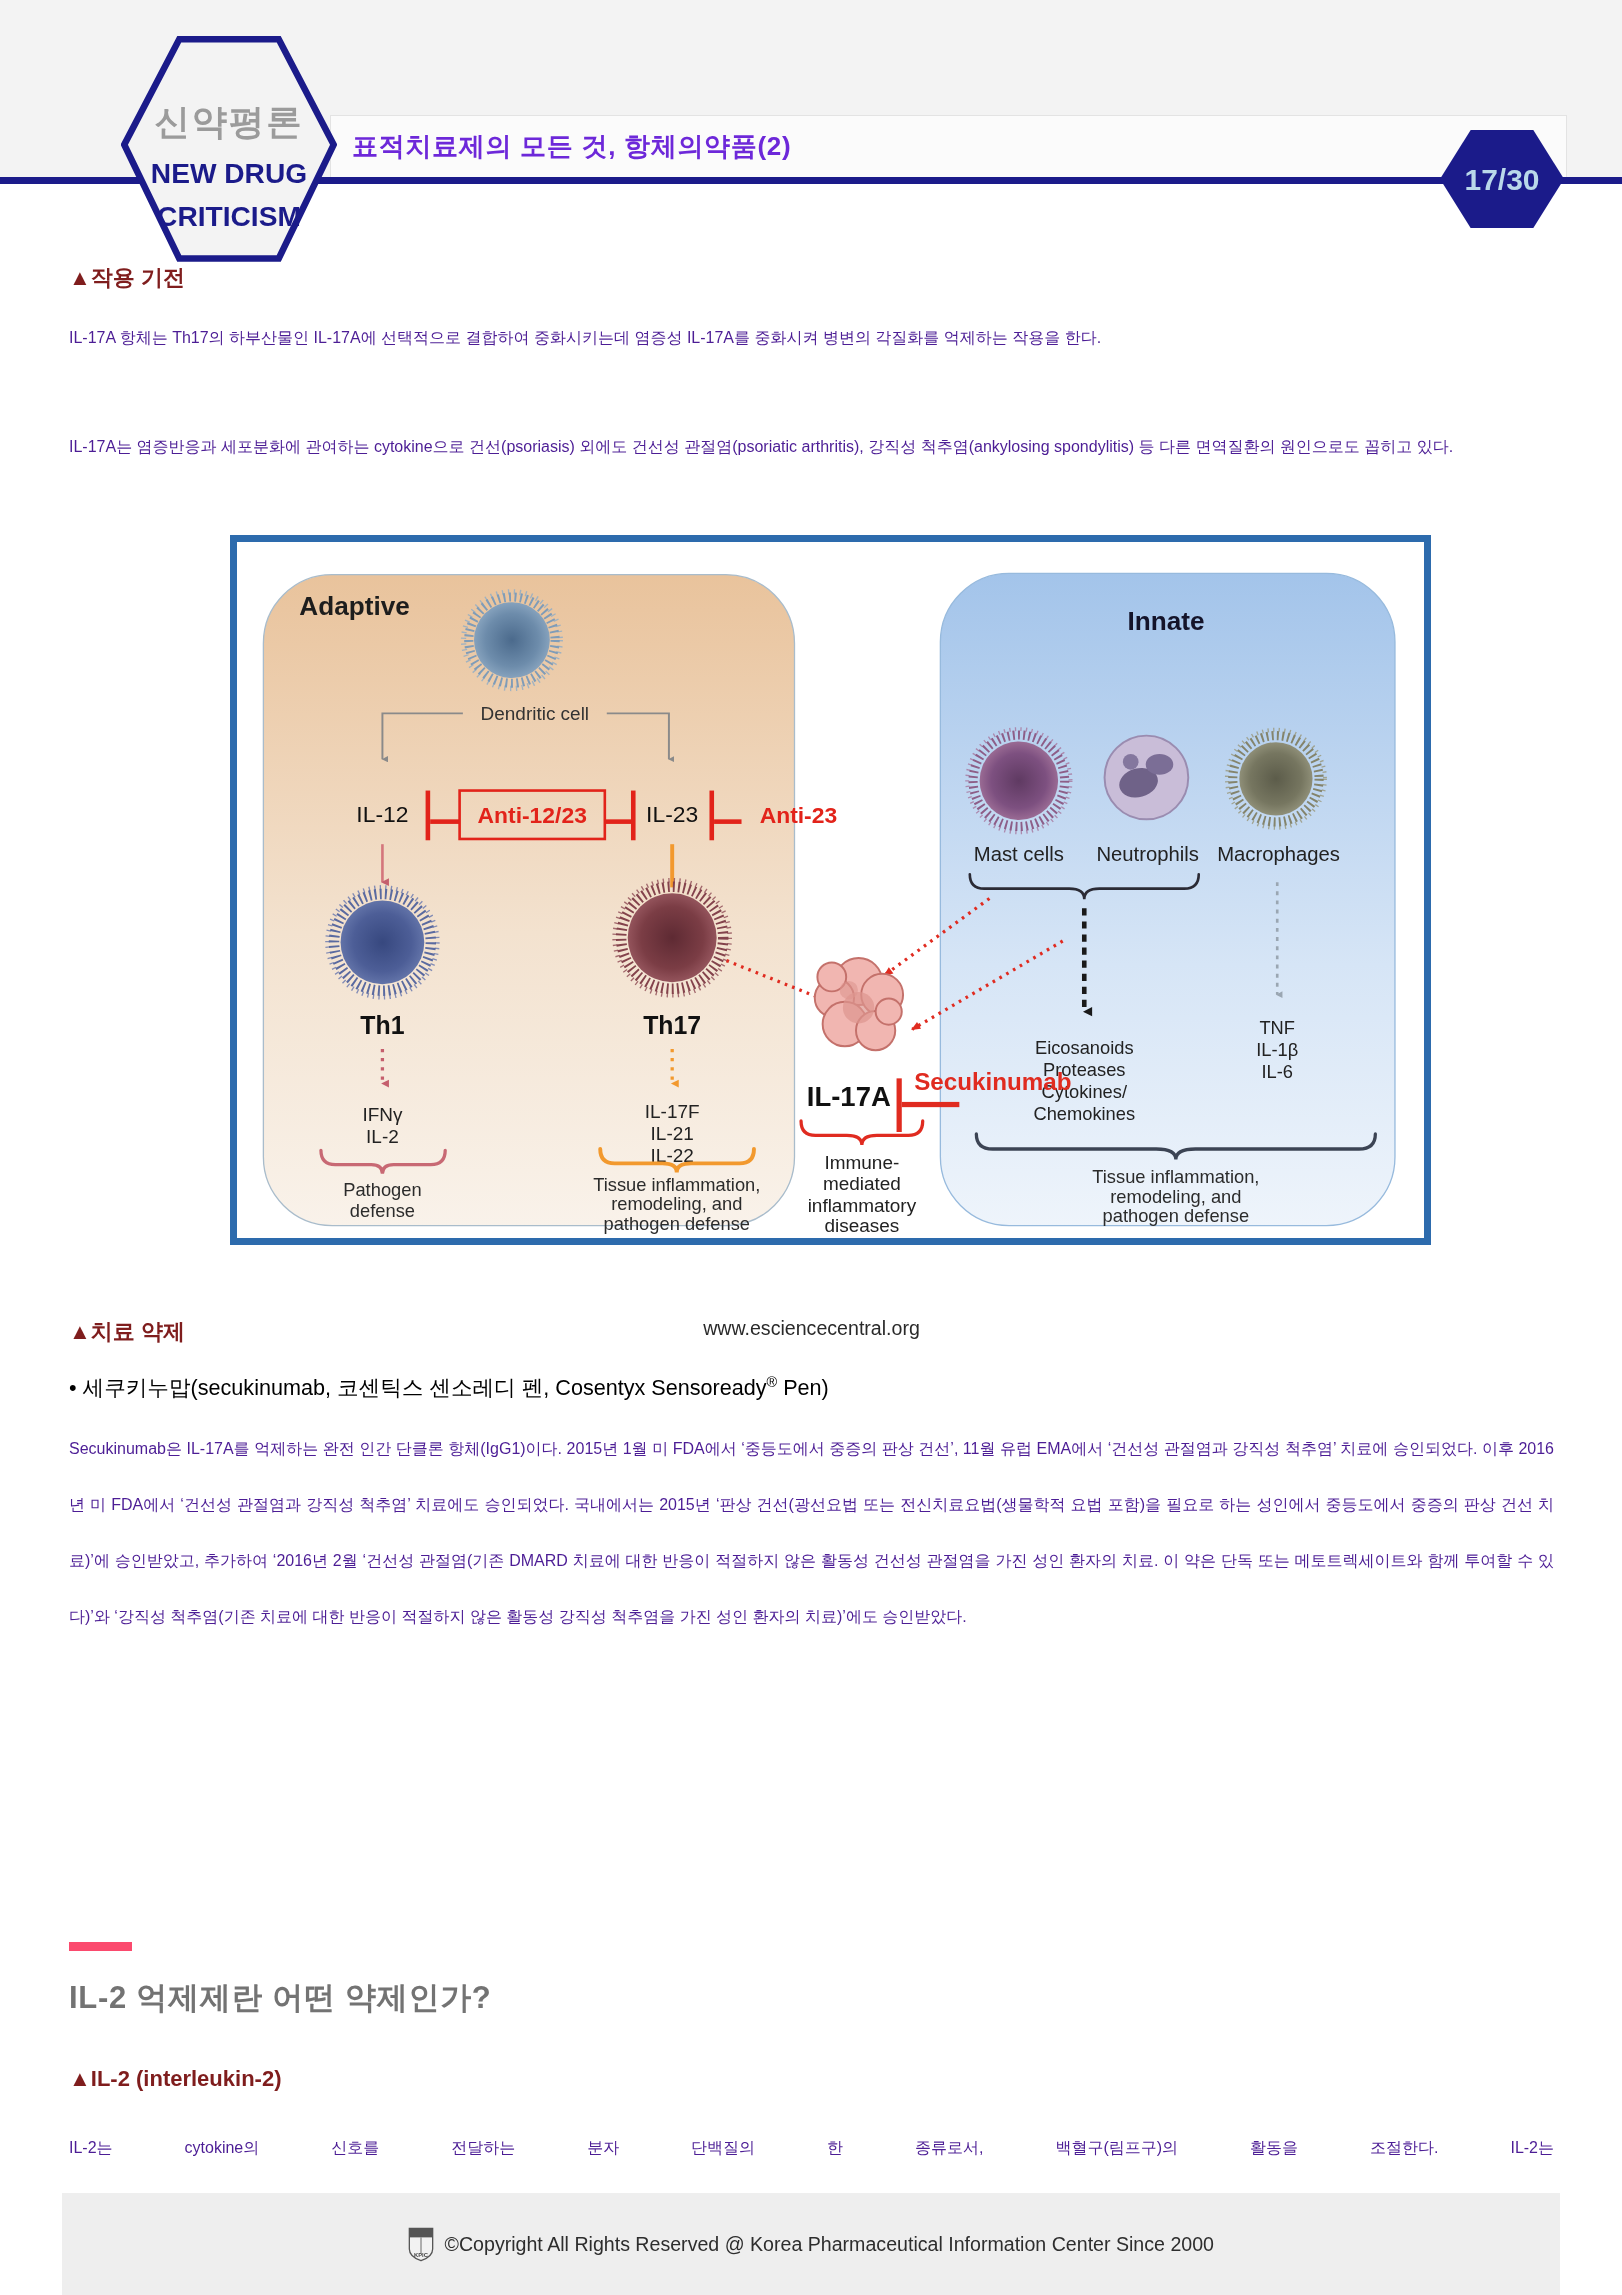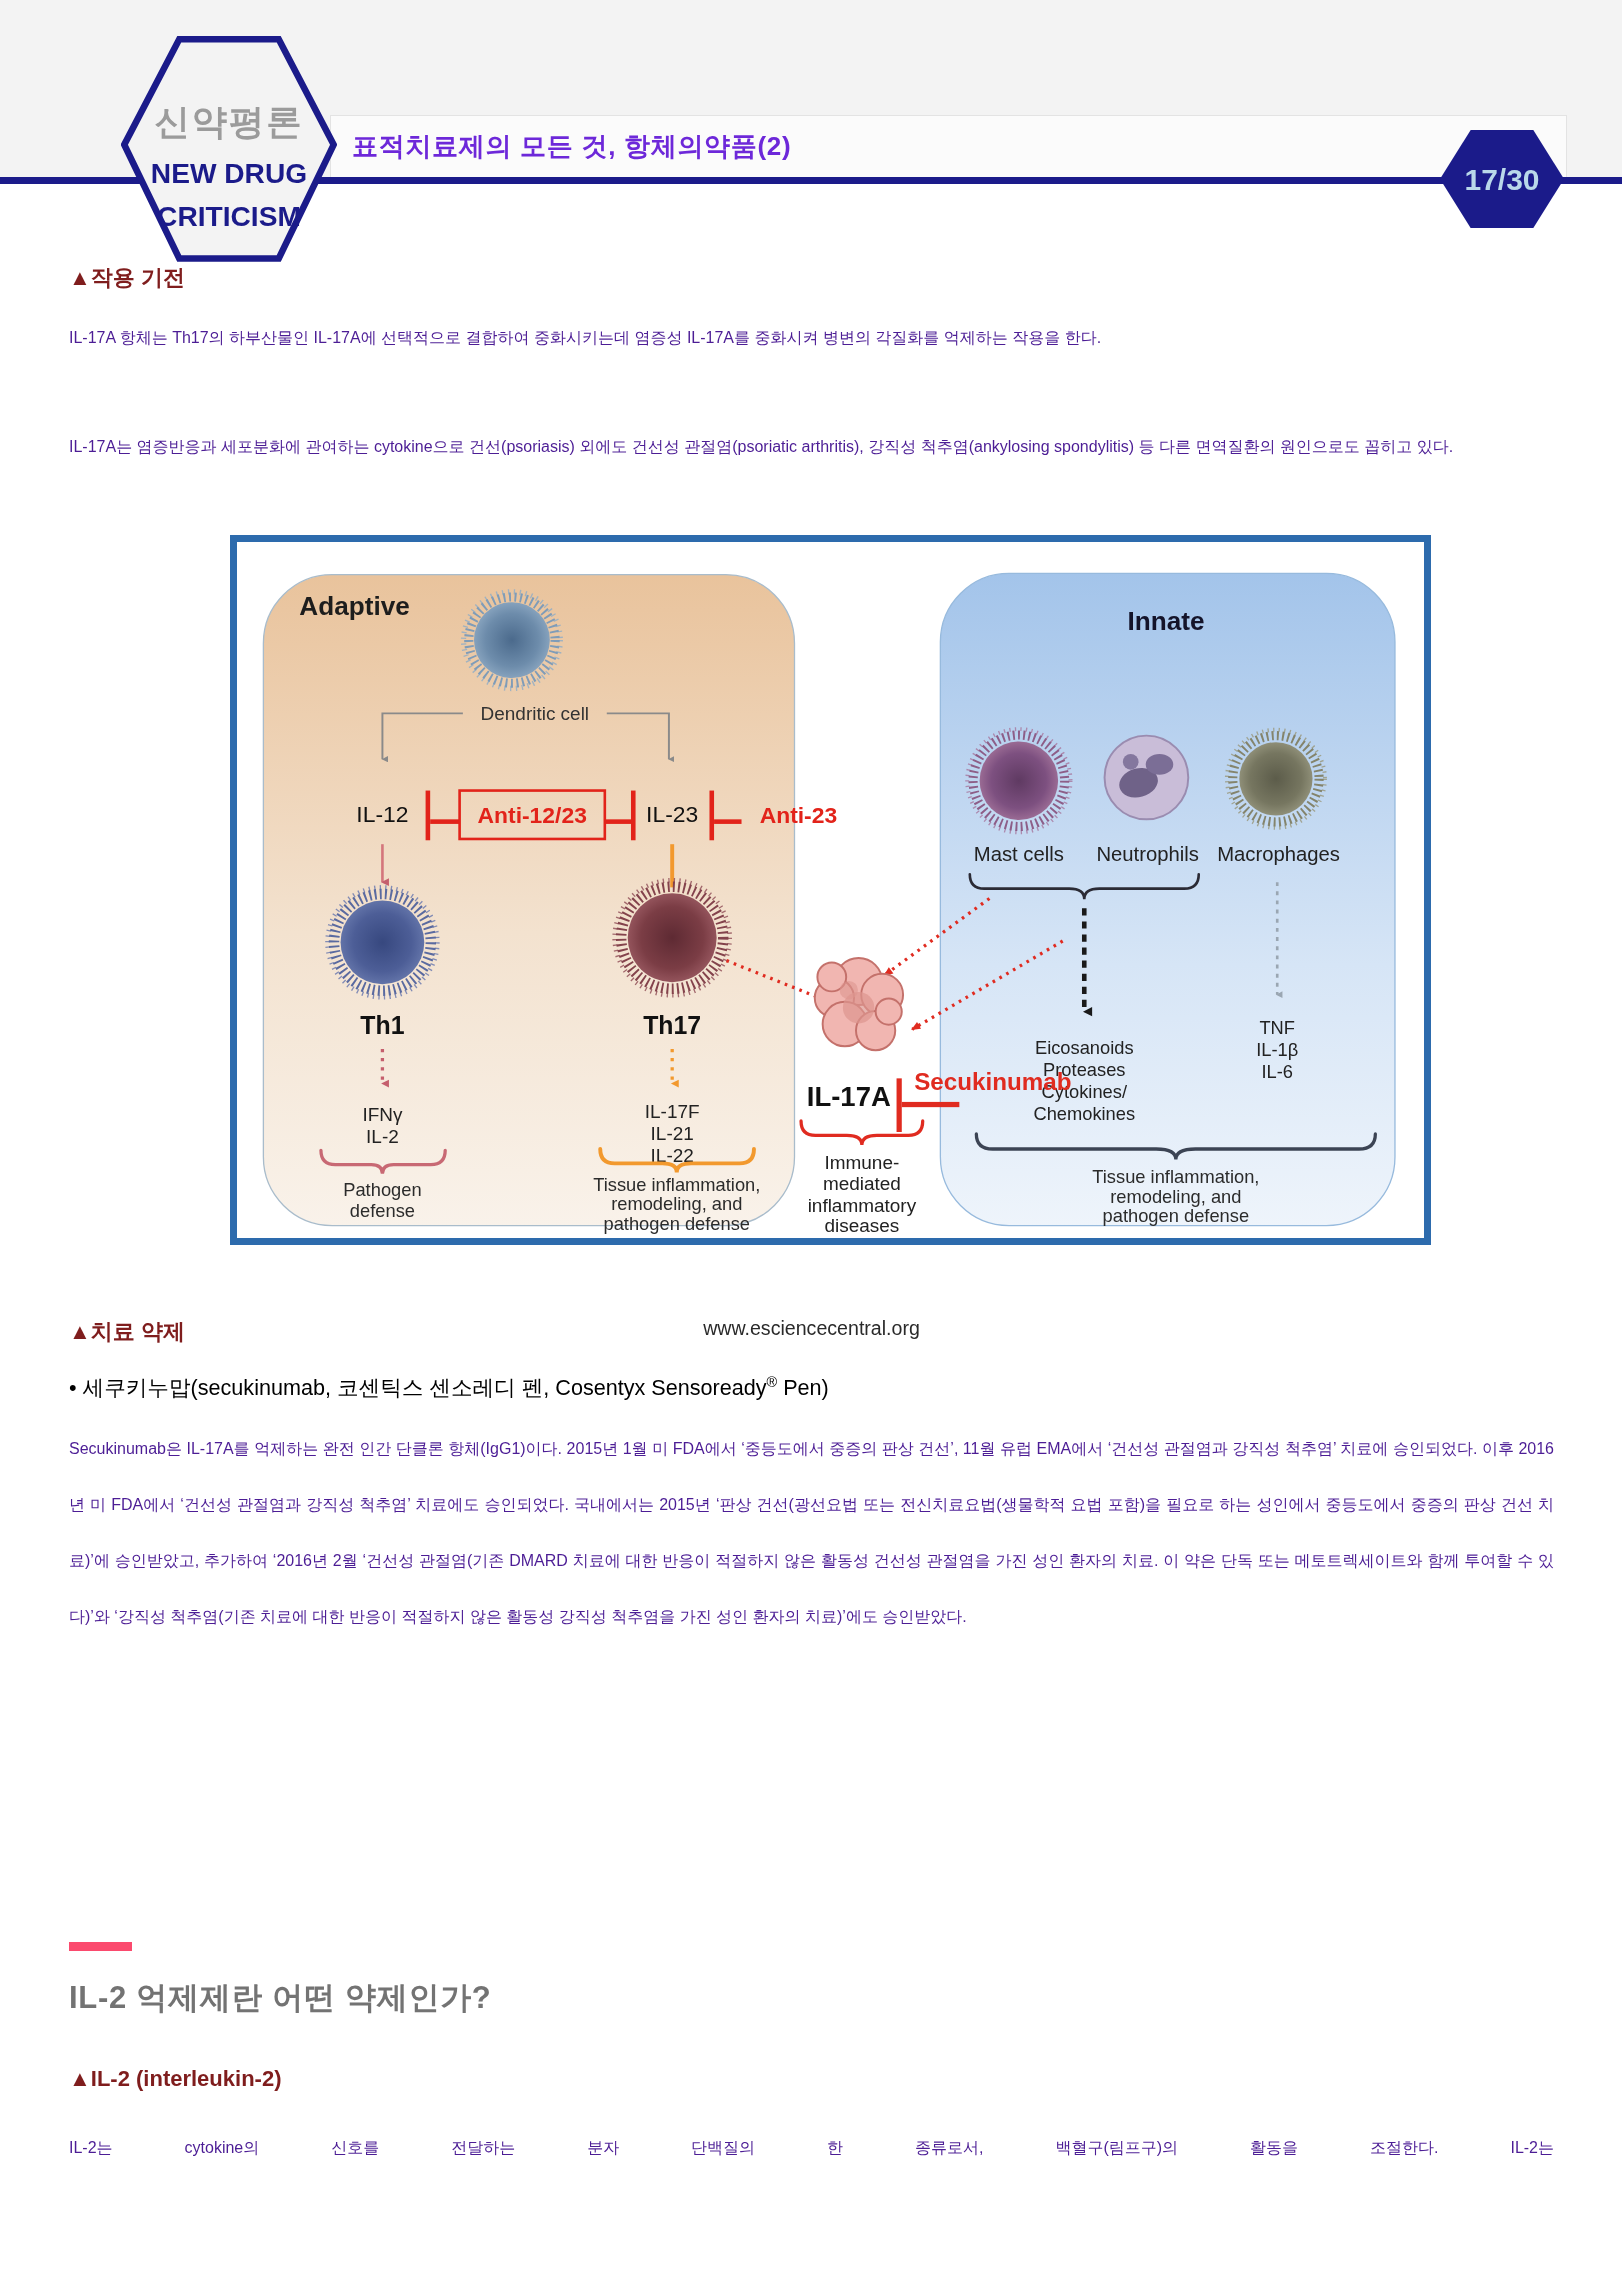--- a/index.html
+++ b/index.html
@@ -264,15 +264,24 @@
   <div class="bullet-line" style="top:1373px;">
     <span>•</span><span> 세쿠키누맙(secukinumab, 코센틱스 센소레디 펜, Cosentyx Sensoready</span><span class="sup">®</span><span> Pen)</span>
   </div>
   <div class="para" style="top:1421px;">Secukinumab은 IL-17A를 억제하는 완전 인간 단클론 항체(IgG1)이다. 2015년 1월 미 FDA에서 ‘중등도에서 중증의 판상 건선’, 11월 유럽 EMA에서 ‘건선성 관절염과 강직성 척추염’ 치료에 승인되었다. 이후 2016년 미 FDA에서 ‘건선성 관절염과 강직성 척추염’ 치료에도 승인되었다. 국내에서는 2015년 ‘판상 건선(광선요법 또는 전신치료요법(생물학적 요법 포함)을 필요로 하는 성인에서 중등도에서 중증의 판상 건선 치료)’에 승인받았고, 추가하여 ‘2016년 2월 ‘건선성 관절염(기존 DMARD 치료에 대한 반응이 적절하지 않은 활동성 건선성 관절염을 가진 성인 환자의 치료. 이 약은 단독 또는 메토트렉세이트와 함께 투여할 수 있다)’와 ‘강직성 척추염(기존 치료에 대한 반응이 적절하지 않은 활동성 강직성 척추염을 가진 성인 환자의 치료)’에도 승인받았다.</div>
 
   <div class="pink-bar"></div>
   <div class="pink-heading">IL-2 억제제란 어떤 약제인가?</div>
   <div class="sec-head" style="top:2066px;">▲IL-2 (interleukin-2)</div>
   <div class="para force-last" style="top:2120px;">IL-2는 cytokine의 신호를 전달하는 분자 단백질의 한 종류로서, 백혈구(림프구)의 활동을 조절한다. IL-2는</div>
 
+  <div class="footer-box">
+    <svg width="26" height="35" viewBox="0 0 40 54">
+      <path d="M2 2 H38 V34 Q38 46 20 52 Q2 46 2 34 Z" fill="#f2f2f2" stroke="#555" stroke-width="2"></path>
+      <rect x="2" y="2" width="36" height="14" fill="#555"></rect>
+      <line x1="20" y1="16" x2="20" y2="40" stroke="#888" stroke-width="2"></line>
+      <text x="20" y="47" text-anchor="middle" font-size="9" fill="#444" font-weight="bold">KPIC</text>
+    </svg>
+    <span class="ft">©Copyright All Rights Reserved @ Korea Pharmaceutical Information Center Since 2000</span>
+  </div>
 
 </div>
 
 
 </body></html>

